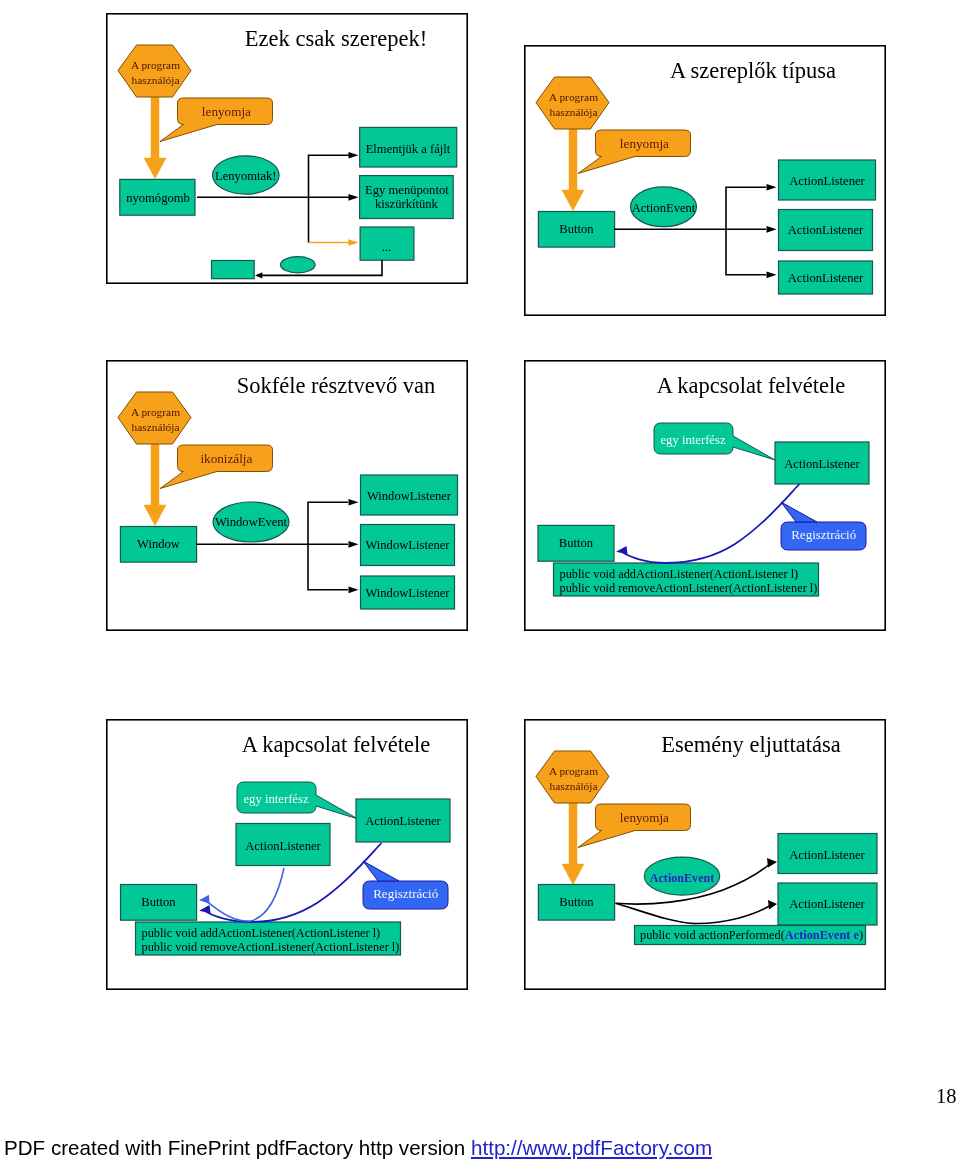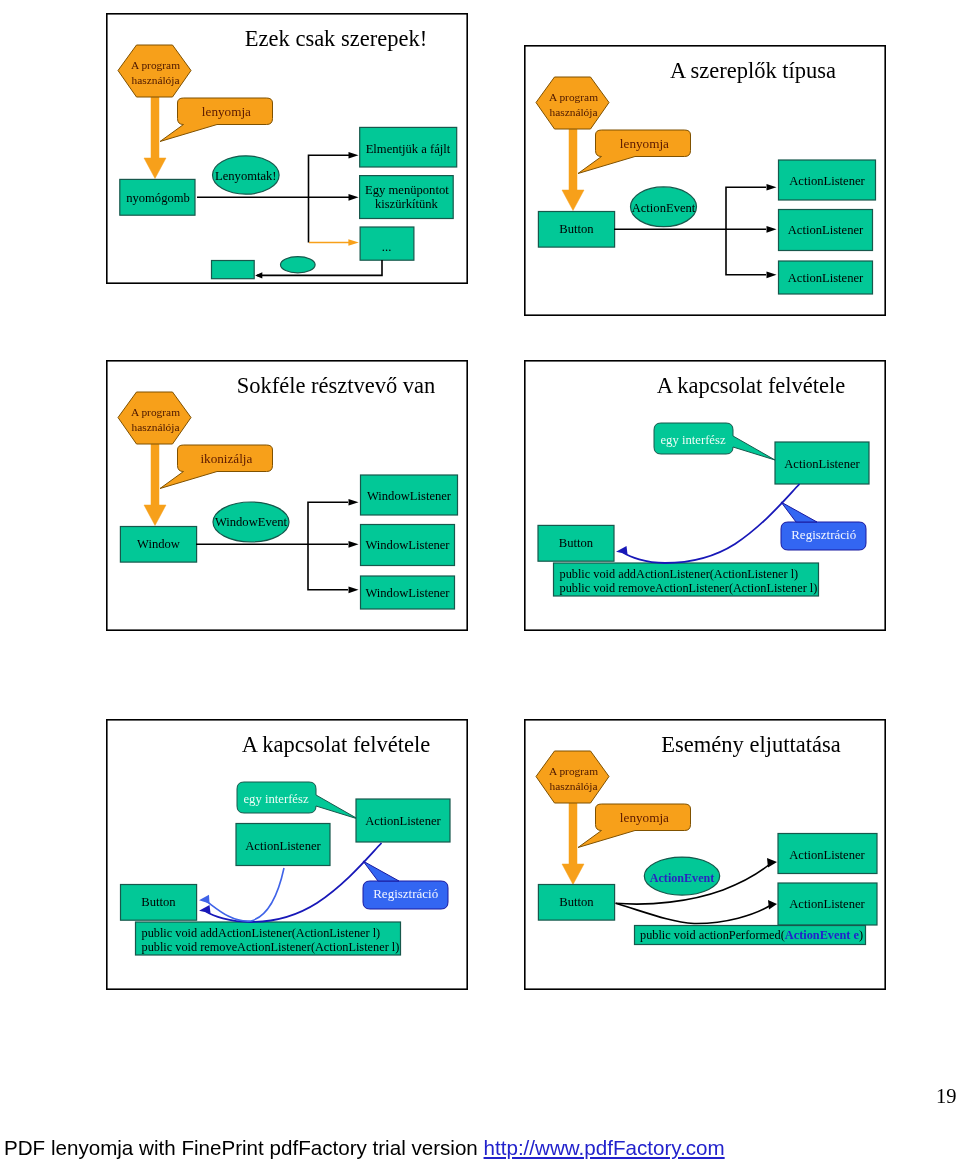--- a/index.html
+++ b/index.html
@@ -218,16 +218,16 @@
   <path class="karrow2" d="M90.6,183.3 C125,186 165,182 198,170 C224,160 238,150 246,143"></path>
   <polygon class="kahead" points="242,138 252,142 243,147.5"></polygon>
   <path class="karrow2" d="M90.6,183.3 C120,192 145,202 169,203.5 C200,204 230,195 246,185"></path>
   <polygon class="kahead" points="243,180 252,184 244,189.5"></polygon>
 </g>
     </svg>
 </div>
 
 <div id="slides-root"></div>
 
-<div id="pagenum" style="left:936px;top:1085px;">19</div>
+<div id="pagenum" style="left:936px;top:1085px;">18</div>
 <div id="footer" style="left:4px;top:1136px;">
-  <span>PDF lenyomja with FinePrint pdfFactory trial version </span><a class="lnk">http://www.pdfFactory.com</a>
+  <span>PDF created with FinePrint pdfFactory http version </span><a class="lnk">http://www.pdfFactory.com</a>
 </div>
 
 </body></html>

